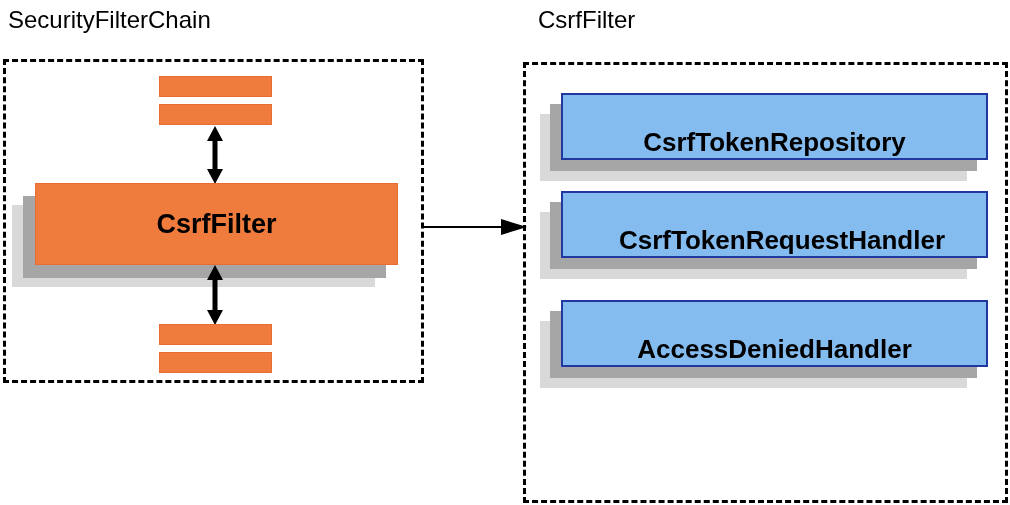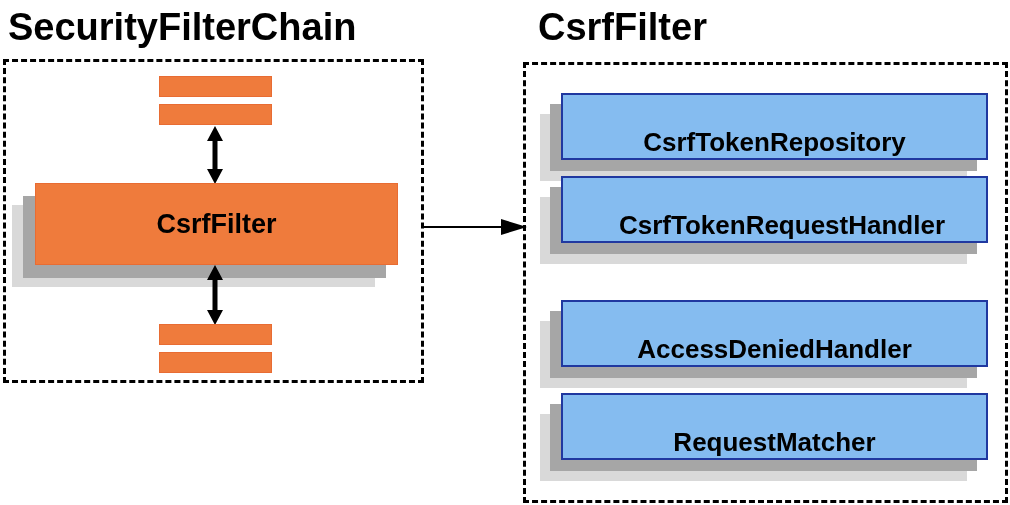--- a/index.html
+++ b/index.html
@@ -9,22 +9,22 @@
   .canvas {
     position: relative;
     width: 1010px;
     height: 505px;
     background: #ffffff;
     overflow: hidden;
   }
 
   .panel-title {
     position: absolute;
-    font-size: 38px;
-    font-weight: bold;
+    font-size: 24px;
+    font-weight: normal;
     color: #000000;
     letter-spacing: 0px;
     white-space: nowrap;
   }
   .panel-title.left  { left: 8px;   top: 6px; }
   .panel-title.right { left: 538px; top: 6px; }
 
   .dashed-panel {
     position: absolute;
     border: 3px dashed #000000;
@@ -87,21 +87,21 @@
     width: 427px;
     height: 67px;
     background: #85BCF0;
     border: 2px solid #2038A0;
     box-shadow: -11px 11px 0 #A6A6A6, -21px 21px 0 #D9D9D9;
     display: flex;
     align-items: flex-end;
     justify-content: center;
   }
   .component-box.c1 { top: 93px; }
-  .component-box.c2 { top: 176px; padding-left: 15px; }
+  .component-box.c2 { top: 191px; padding-left: 15px; }
   .component-box.c3 { top: 300px; }
   .component-box.c4 { top: 393px; }
   .component-box .label {
     font-size: 26px;
     font-weight: bold;
     color: #000000;
     white-space: nowrap;
   }
 </style>
 </head>
@@ -149,17 +149,14 @@
   </div>
 
   <div class="component-box c2">
     <span class="label">CsrfTokenRequestHandler</span>
   </div>
 
   <div class="component-box c3">
     <span class="label">AccessDeniedHandler</span>
   </div>
 
-  <div class="component-box c4">
-    <span class="label">RequestMatcher</span>
-  </div>
 
 </div>
 
 </body></html>

